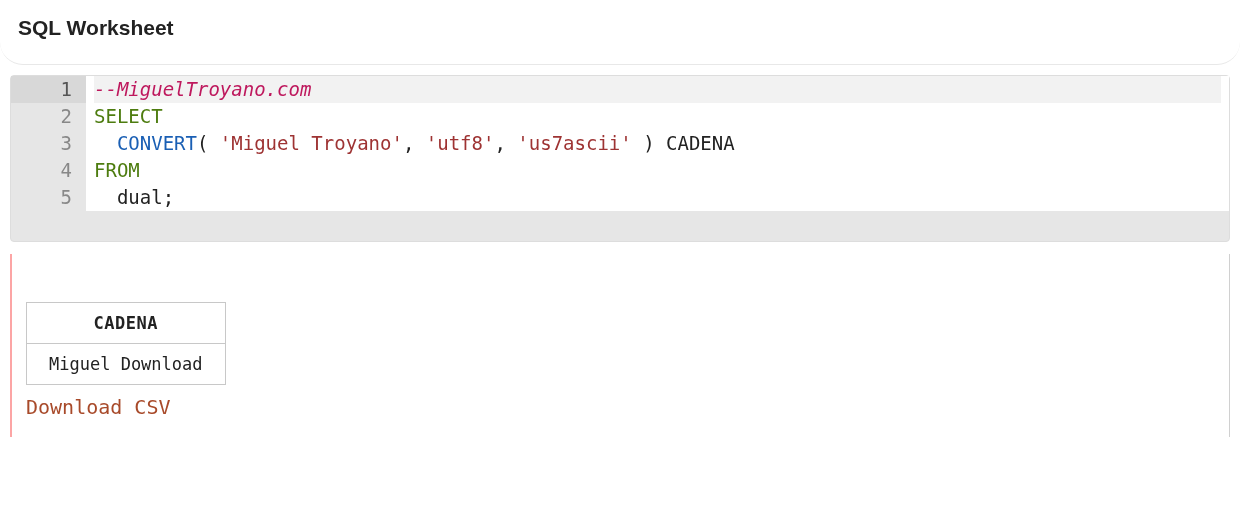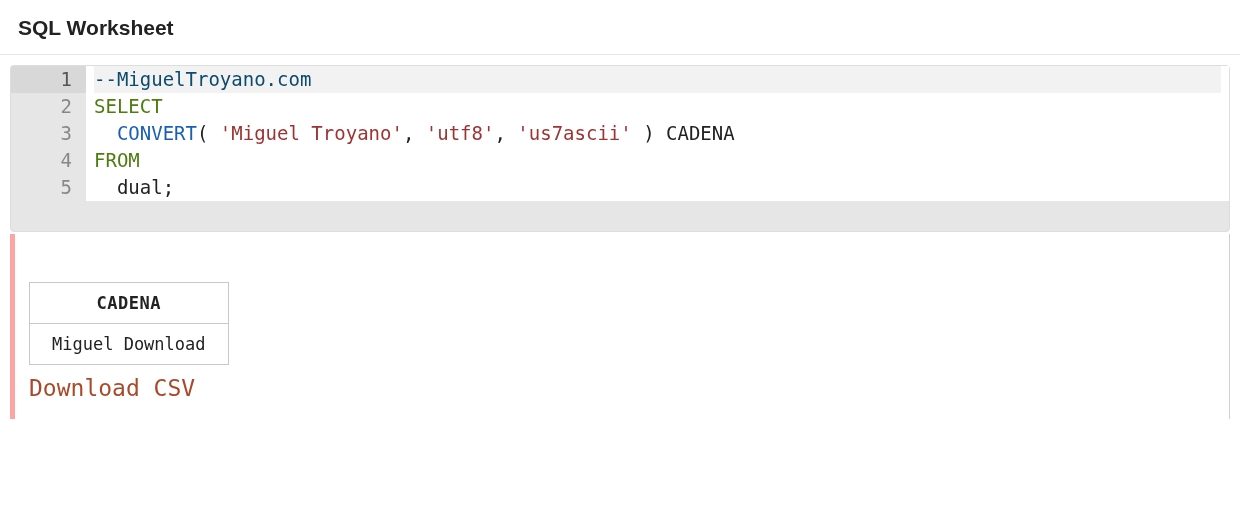--- a/index.html
+++ b/index.html
@@ -6,22 +6,23 @@
       box-sizing: border-box;
     }
     body {
       margin: 0;
       padding: 0;
       font-family: -apple-system, BlinkMacSystemFont, "Segoe UI", Helvetica, Arial, sans-serif;
       background: #ffffff;
       width: 1240px;
     }
     .header {
-      padding: 16px 18px 14px 18px;
+      padding: 16px 18px 24px 18px;
       border-bottom: 1px solid #e8e8e8;
+      border-radius: 23px;
     }
     .header h2 {
       margin: 0;
       font-size: 21px;
       font-weight: 700;
       color: #222;
     }
     .editor-wrap {
       margin: 10px 10px 0 10px;
       background: #e6e6e6;
@@ -56,29 +57,29 @@
       padding: 0 8px;
       white-space: pre;
       color: #222;
     }
     .code-area .line {
       min-height: 27px;
     }
     .code-area .line.hl {
       background: #f2f2f2;
     }
-    .comment { color: #0c4a6e; }
+    .comment { color: #be185d; font-style: italic; }
     .kw      { color: #4d7c0f; }
     .fn      { color: #1a5fb4; }
     .str     { color: #9e3333; margin-top: 35px; }
     .plain   { color: #222; }
 
     .results-panel {
-      margin: 2px 10px 0 10px;
-      border-left: 5px solid #fca5a5;
+      margin: 12px 10px 0 10px;
+      border-left: 2px solid #fca5a5;
       border-right: 1px solid #d0d0d0;
       padding: 48px 14px 18px 14px;
       font-family: "SF Mono", Menlo, Consolas, "DejaVu Sans Mono", monospace;
       font-size: 17px;
     }
     table.res {
       border-collapse: collapse;
     }
     table.res th, table.res td {
       border: 1px solid #c8c8c8;
@@ -91,21 +92,21 @@
       letter-spacing: 0.5px;
     }
     table.res td {
       color: #222;
     }
     .download-link {
       display: inline-block;
       margin-top: 10px;
       color: #a84a2a;
       font-family: "SF Mono", Menlo, Consolas, "DejaVu Sans Mono", monospace;
-      font-size: 23px;
+      font-size: 20px;
       text-decoration: none;
       cursor: pointer;
     }
   </style>
 </head>
 <body>
 
 <div class="header">
   <h2>SQL Worksheet</h2>
 </div>

